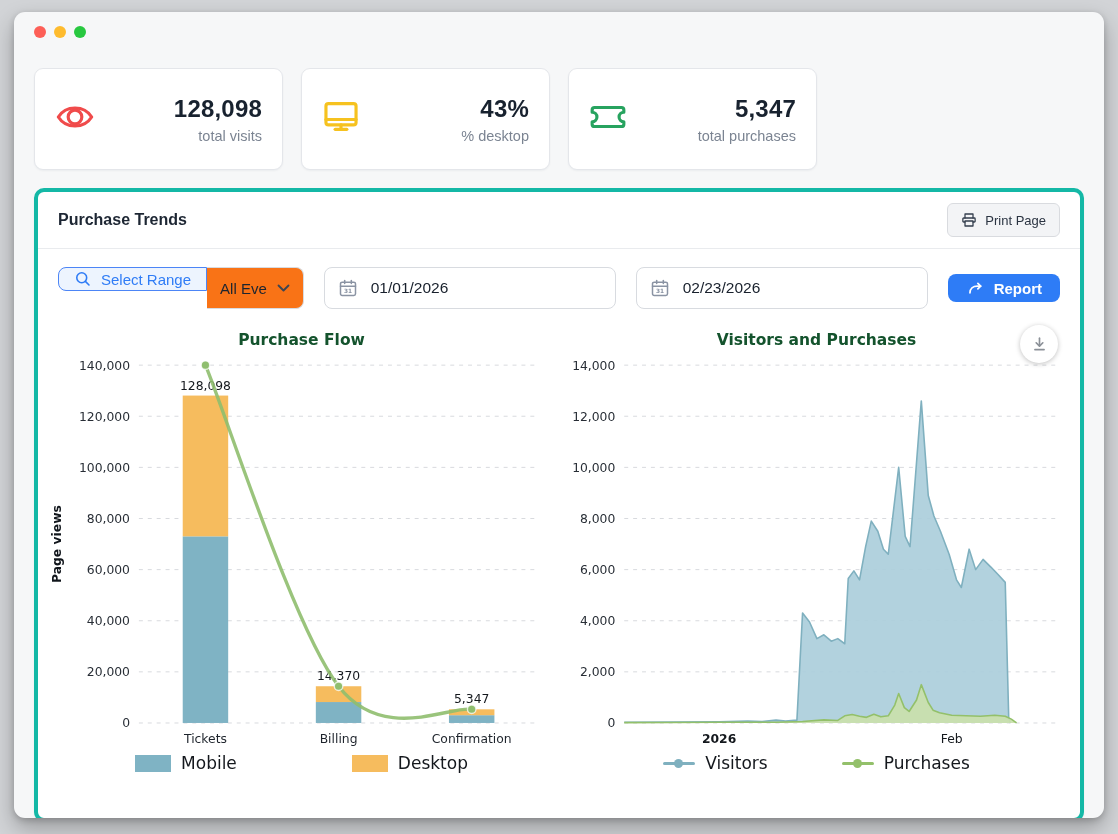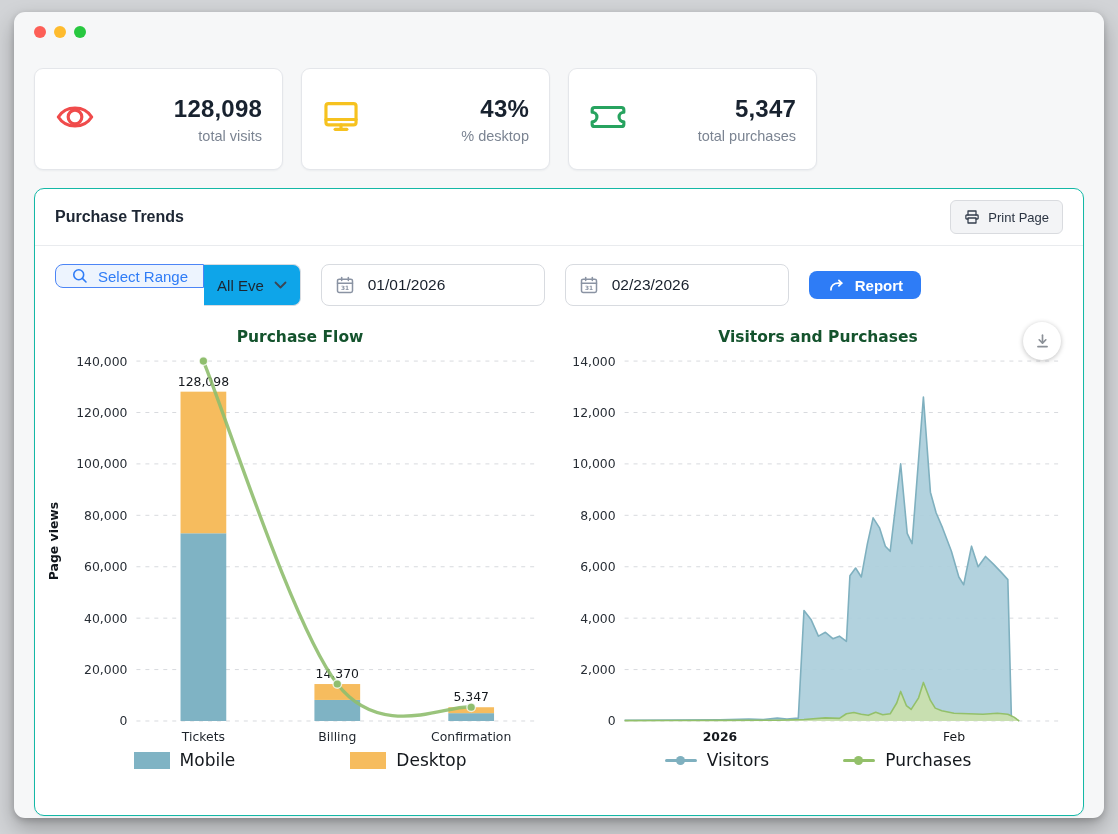--- a/index.html
+++ b/index.html
@@ -28,21 +28,21 @@
     background:#fff;border:1px solid #e4e6ea;border-radius:9px;
     height:100px;display:flex;align-items:center;padding:0 20px;
     box-shadow:0 1px 2px rgba(20,30,50,.05);
   }
   .card .ic{flex:0 0 auto;}
   .card .vals{margin-left:auto;text-align:right;}
   .card .num{font-size:24px;font-weight:600;color:#18222f;letter-spacing:.2px;}
   .card .lbl{font-size:14.5px;color:#7b8492;margin-top:5px;}
   
   .panel{
-    margin-top:18px;background:#fff;border:1px solid #14b8a6;border-radius:10px;
+    margin-top:18px;background:#fff;border:4px solid #14b8a6;border-radius:10px;
     box-shadow:0 1px 2px rgba(20,30,50,.05);height:626px;overflow:hidden;
   }
   .panel-head{
     height:56px;display:flex;align-items:center;justify-content:space-between;
     padding:0 20px;border-bottom:1px solid #e9ebee;
   }
   .panel-title{font-size:16px;font-weight:700;color:#1d2633;}
   .btn-print{
     display:flex;align-items:center;gap:8px;background:#f3f4f6;border:1px solid #d9dbdf;
     border-radius:6px;padding:8px 13px;font-size:13px;color:#2b3442;cursor:pointer;
@@ -50,28 +50,28 @@
   }
   
   .filters{display:flex;align-items:center;gap:20px;padding:18px 20px 12px;}
   .range-group{display:flex;align-items:stretch;}
   .btn-range{
     display:flex;align-items:center;gap:9px;background:#edf4fe;border:1.5px solid #4c85f6;
     border-radius:8px 0 0 8px;padding:0 15px;height:24px;cursor:pointer;
     color:#2f7cf6;font-size:15px;font-weight:500;font-family:"Liberation Sans",sans-serif;
   }
   .btn-event{
-    display:flex;align-items:center;gap:10px;background:#0ea5e9;border:1px solid #d8dbe0;border-left:none;
+    display:flex;align-items:center;gap:10px;background:#f97316;border:1px solid #d8dbe0;border-left:none;
     border-radius:0 8px 8px 0;padding:0 13px;height:42px;cursor:pointer;box-sizing:border-box;
     color:#1d2530;font-size:15px;font-family:"Liberation Sans",sans-serif;max-width:100px;overflow:hidden;
   }
   .btn-event span{white-space:nowrap;overflow:hidden;}
   .date-box{
     display:flex;align-items:center;gap:11px;background:#fff;border:1px solid #d8dbe0;
-    border-radius:8px;height:42px;width:224px;padding:0 13px;box-sizing:border-box;
+    border-radius:8px;height:42px;width:292px;padding:0 13px;box-sizing:border-box;
   }
   .date-box input{
     border:none;outline:none;font-size:15.5px;color:#18202c;width:130px;background:transparent;
     font-family:"Liberation Sans",sans-serif;
   }
   .btn-report{
     display:flex;align-items:center;gap:9px;background:#2e7cf6;border:none;border-radius:8px;
     height:28px;padding:0 18px;color:#fff;font-size:15px;font-weight:600;cursor:pointer;
     font-family:"Liberation Sans",sans-serif;
   }

